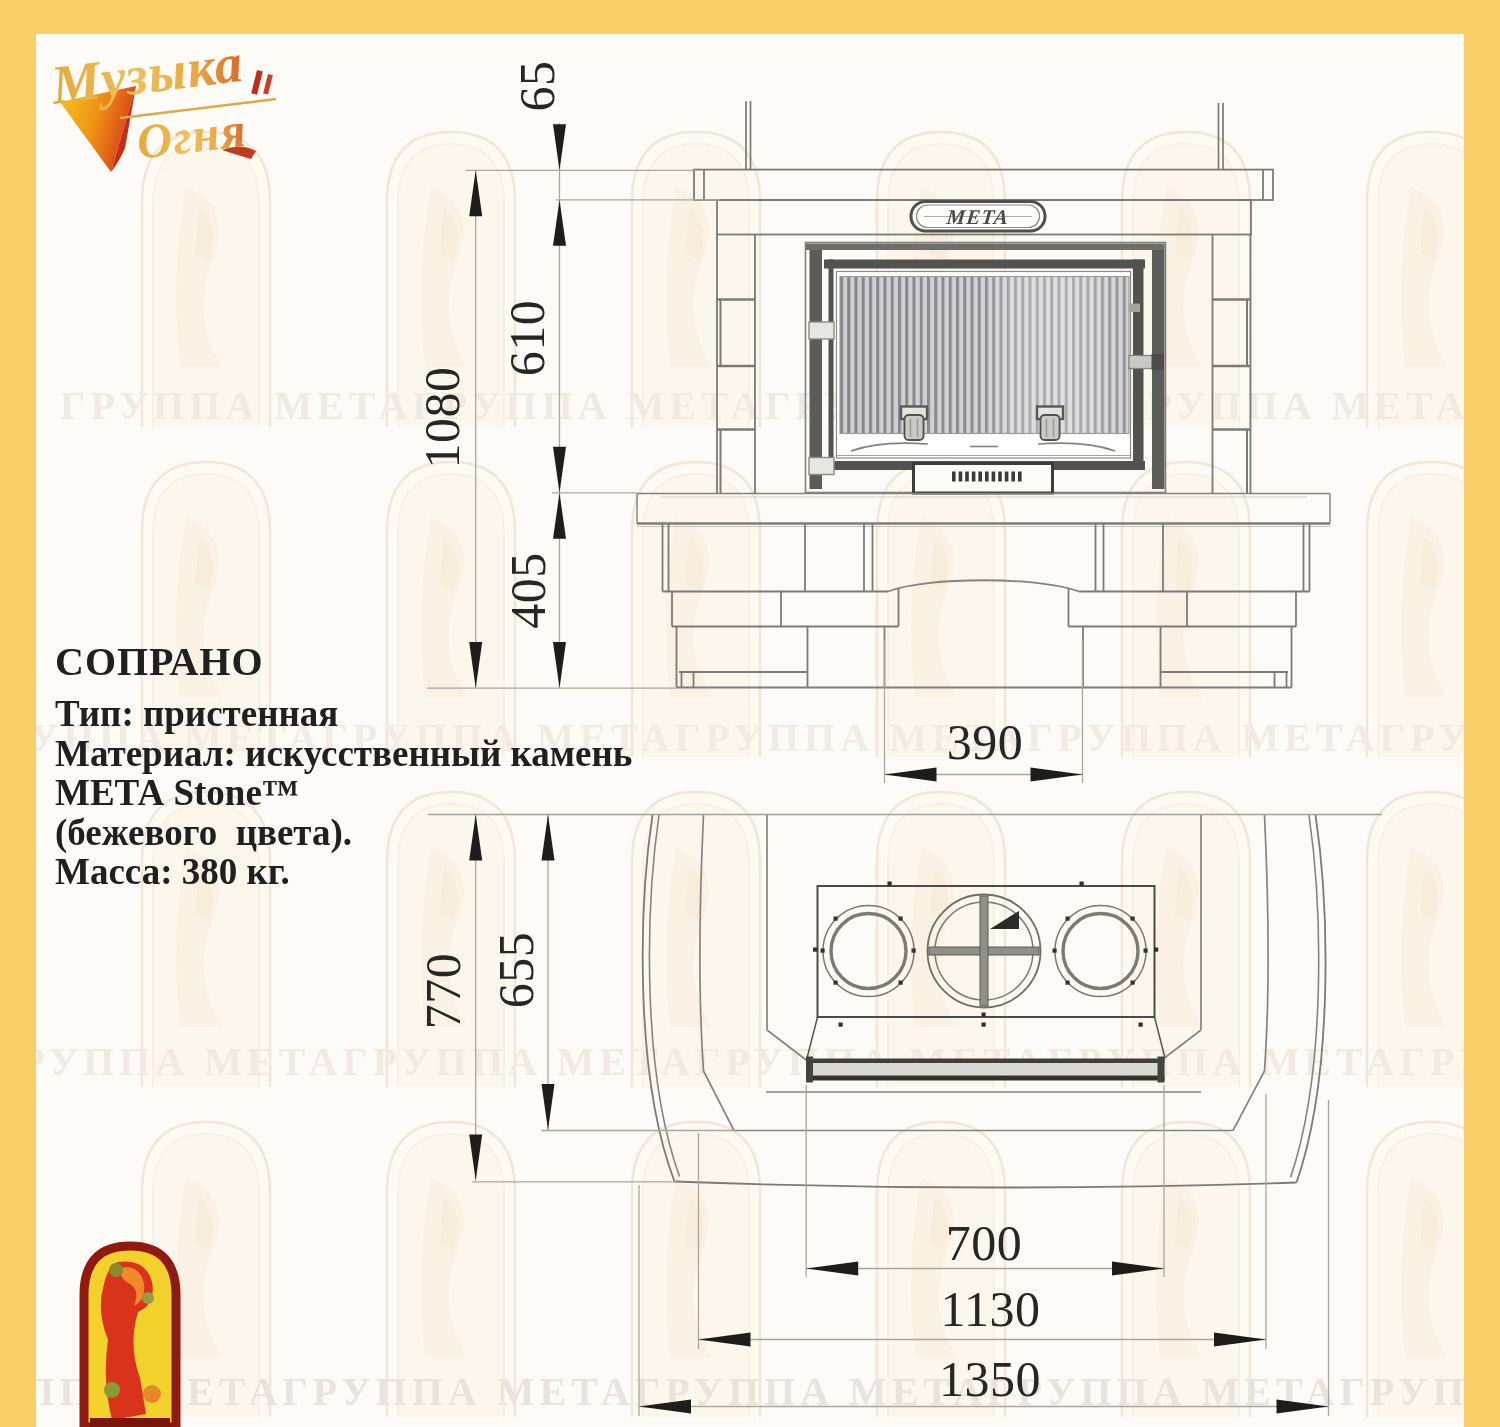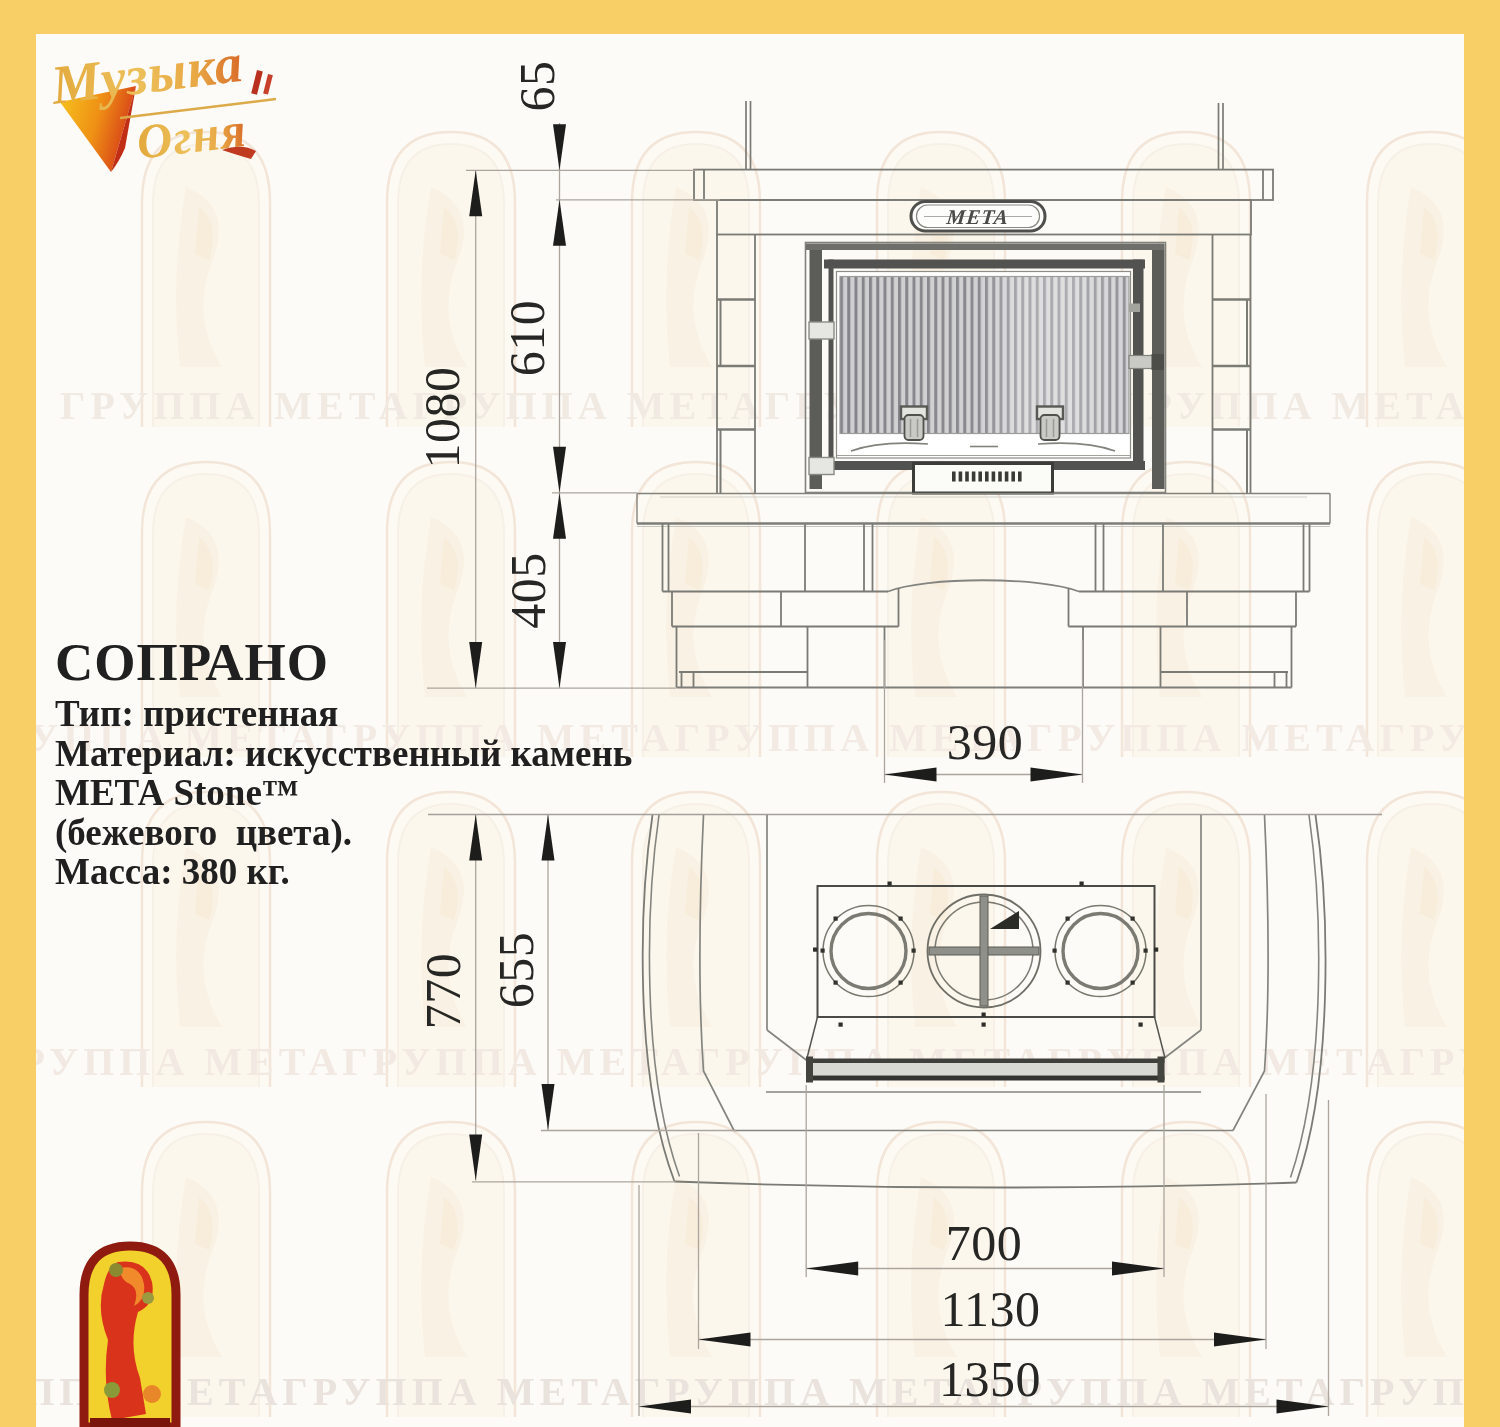--- a/index.html
+++ b/index.html
@@ -557,20 +557,20 @@
 </g>
 
 <rect x="0" y="0" width="1500" height="34" fill="#f8cf66"></rect>
 
 <rect x="0" y="0" width="36" height="1427" fill="#f8cf66"></rect>
 
 <rect x="1464" y="0" width="36" height="1427" fill="#f8cf66"></rect>
 </svg>
 
 <div style="position:absolute;left:55px;top:646px;width:620px;font-family:'Liberation Serif',serif;color:#202020;">
-<div style="font-size:53px;font-weight:bold;letter-spacing:1px;line-height:32px;">СОПРАНО</div>
+<div style="font-size:40px;font-weight:bold;letter-spacing:1px;line-height:32px;">СОПРАНО</div>
 <div style="font-size:37px;font-weight:bold;line-height:39.5px;margin-top:16px;">Тип: пристенная<br>
 Материал: искусственный камень<br>
 МЕТА Stone™<br>
 (бежевого&nbsp; цвета).<br>
 Масса: 380 кг.</div>
 </div>
 </div>
 
 </body></html>

